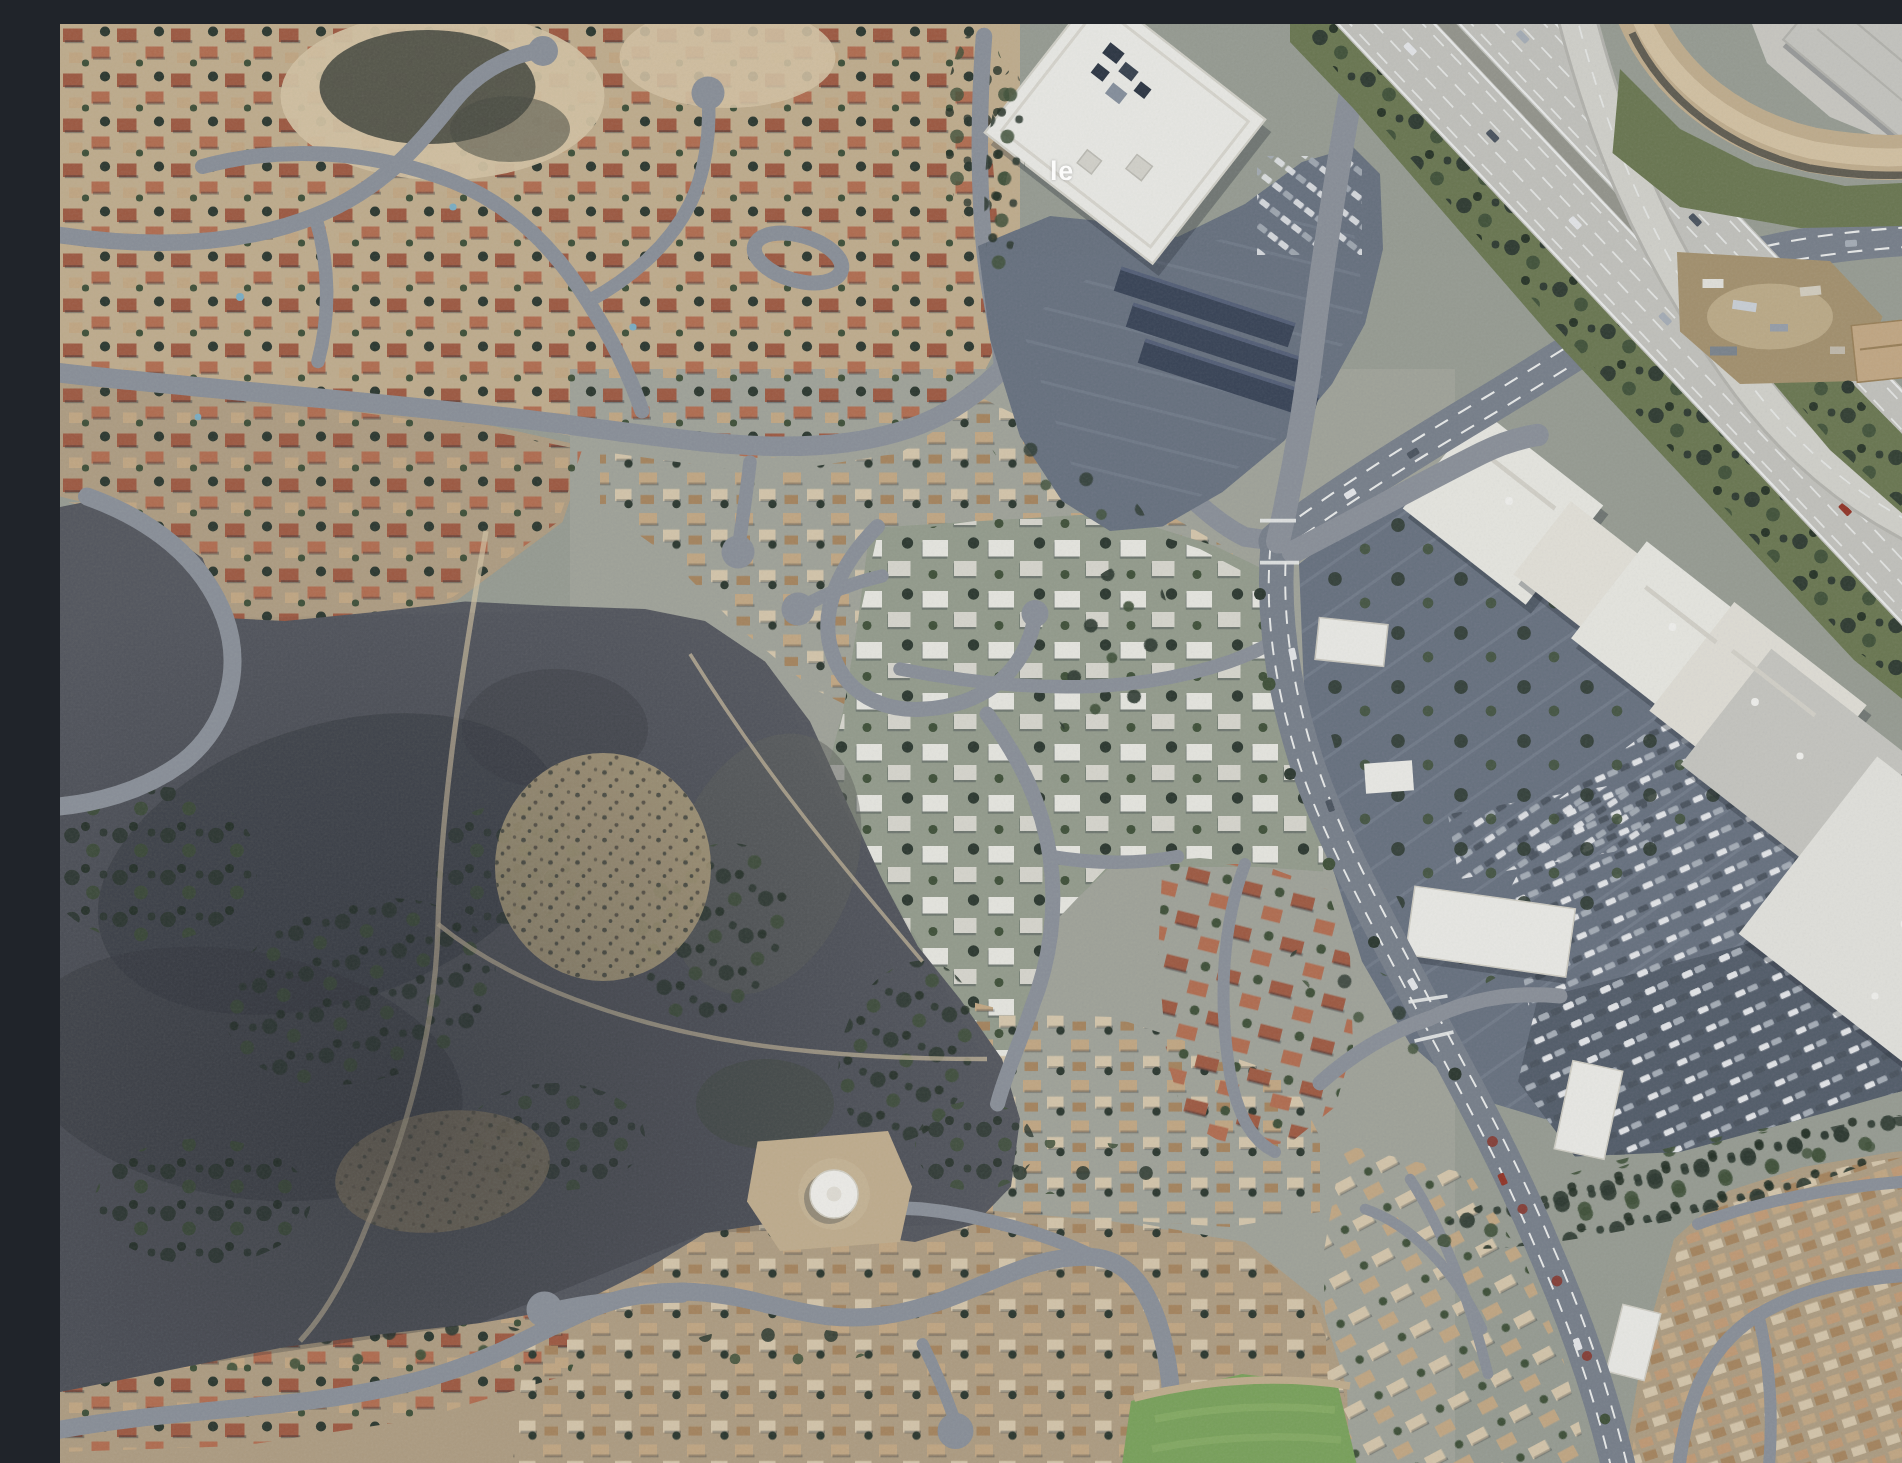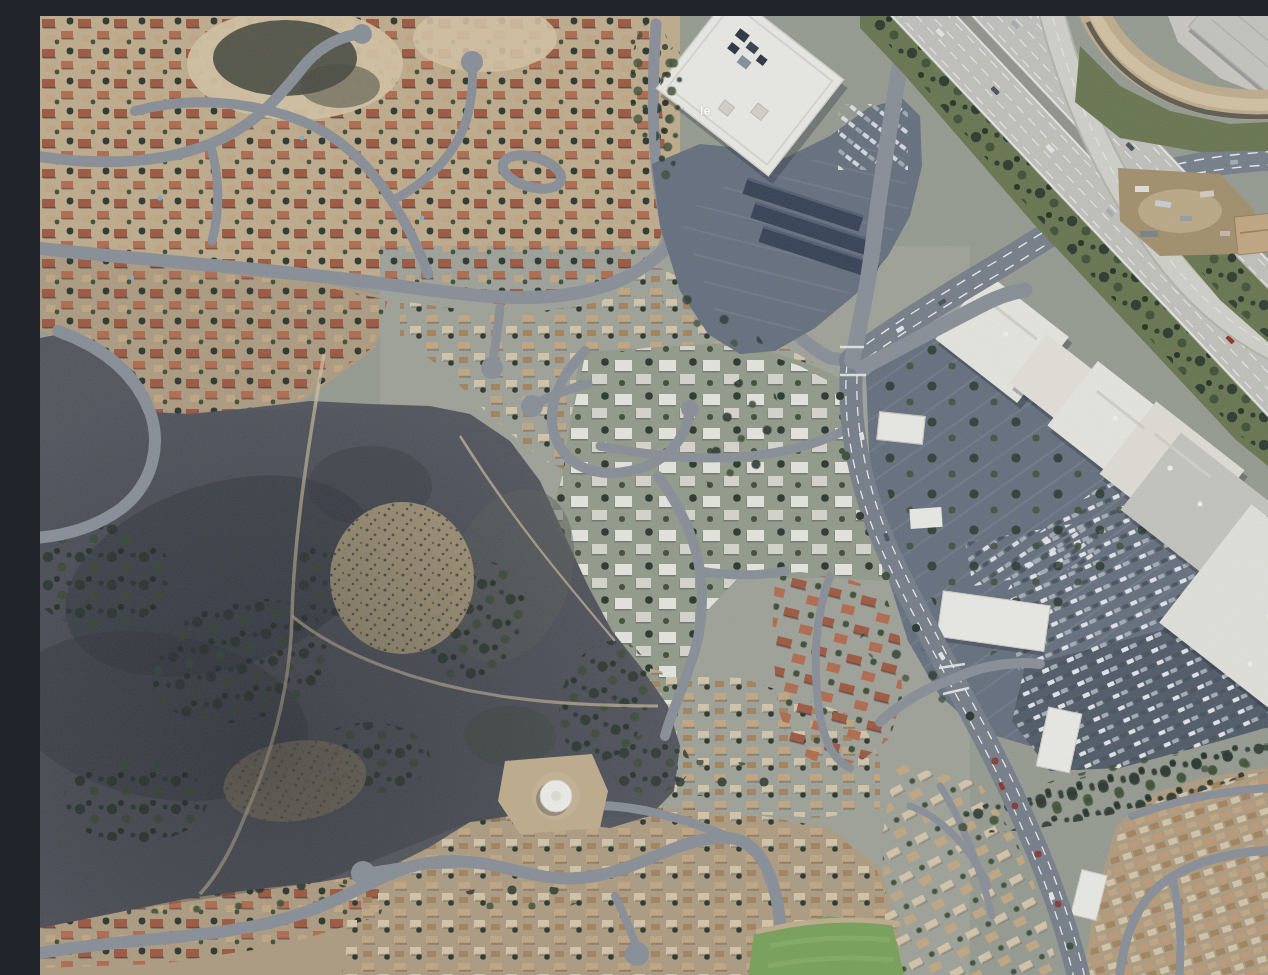--- a/index.html
+++ b/index.html
@@ -1,19 +1,19 @@
 <!DOCTYPE html>
 <html style="--base: #9ba095; --tan: #c6b190; --tan2: #b4a184; --tan3: #d9c7a6; --dirt: #a8946f; --scrub: #4b4d42; --hill: #56585f; --hill2: #3b3e44; --trees: #2d392f; --trees2: #415239; --verge: #6d7a52; --grass: #7da65c; --road: #8e939b; --road2: #7b828d; --fwy: #c8c7c0; --fwy2: #d7d6cf; --white_line: #f0f1ef; --roof_red: #a35b42; --roof_red2: #b76f51; --roof_tan: #c8ab85; --roof_tan2: #aa875f; --roof_beige: #dbcbae; --roof_white: #edece5; --roof_white2: #dedcd2; --bldg_white: #f1f0ea; --bldg_gray: #cbcac3; --parking: #6a7381; --parking2: #555e6b; --rowline: #8a94a2; --solar: #3a4457; --car1: #eaebed; --car2: #aab1ba; --car3: #4d5560; --car_red: #963527; --tank: #f5f3ed; --speckle: #c0ad85; --shadow: #1d2430; --tint: #2b3550;"><head>
 <meta charset="utf-8">
 <style>
   html,body{margin:0;padding:0;background:#20242a;}
   .map-stage{position:relative;width:1268px;height:975px;overflow:hidden;background:var(--base);
     font-family:"Liberation Sans", sans-serif;}
   .map-stage svg{position:absolute;left:0;top:0;display:block;}
-  .wm{position:absolute;left:660px;top:88px;color:#ffffff;opacity:.9;font-size:12px;font-weight:bold;
+  .wm{position:absolute;left:660px;top:88px;color:#ffffff;opacity:.9;font-size:18px;font-weight:bold;
     letter-spacing:.5px;text-shadow:0 0 2px rgba(120,120,120,.6);user-select:none;}
   
   .f_base{fill:var(--base)} .f_tan{fill:var(--tan)} .f_tan2{fill:var(--tan2)} .f_tan3{fill:var(--tan3)}
   .f_dirt{fill:var(--dirt)} .f_scrub{fill:var(--scrub)} .f_hill{fill:var(--hill)} .f_hill2{fill:var(--hill2)}
   .f_trees{fill:var(--trees)} .f_trees2{fill:var(--trees2)} .f_verge{fill:var(--verge)} .f_grass{fill:var(--grass)}
   .f_road{fill:var(--road)}
   .f_rred{fill:var(--roof_red)} .f_rred2{fill:var(--roof_red2)} .f_rtan{fill:var(--roof_tan)}
   .f_rtan2{fill:var(--roof_tan2)} .f_rbeige{fill:var(--roof_beige)} .f_rwhite{fill:var(--roof_white)}
   .f_rwhite2{fill:var(--roof_white2)} .f_bwhite{fill:var(--bldg_white)} .f_bgray{fill:var(--bldg_gray)}
   .f_park{fill:var(--parking)} .f_park2{fill:var(--parking2)} .f_solar{fill:var(--solar)}

